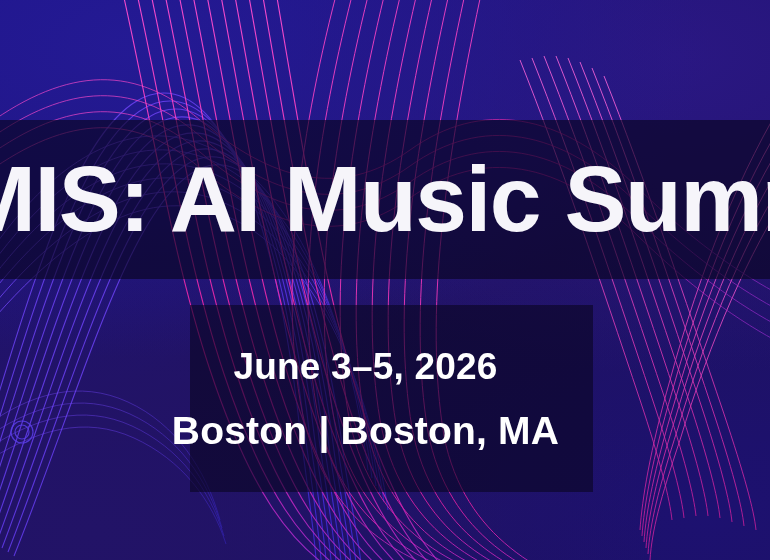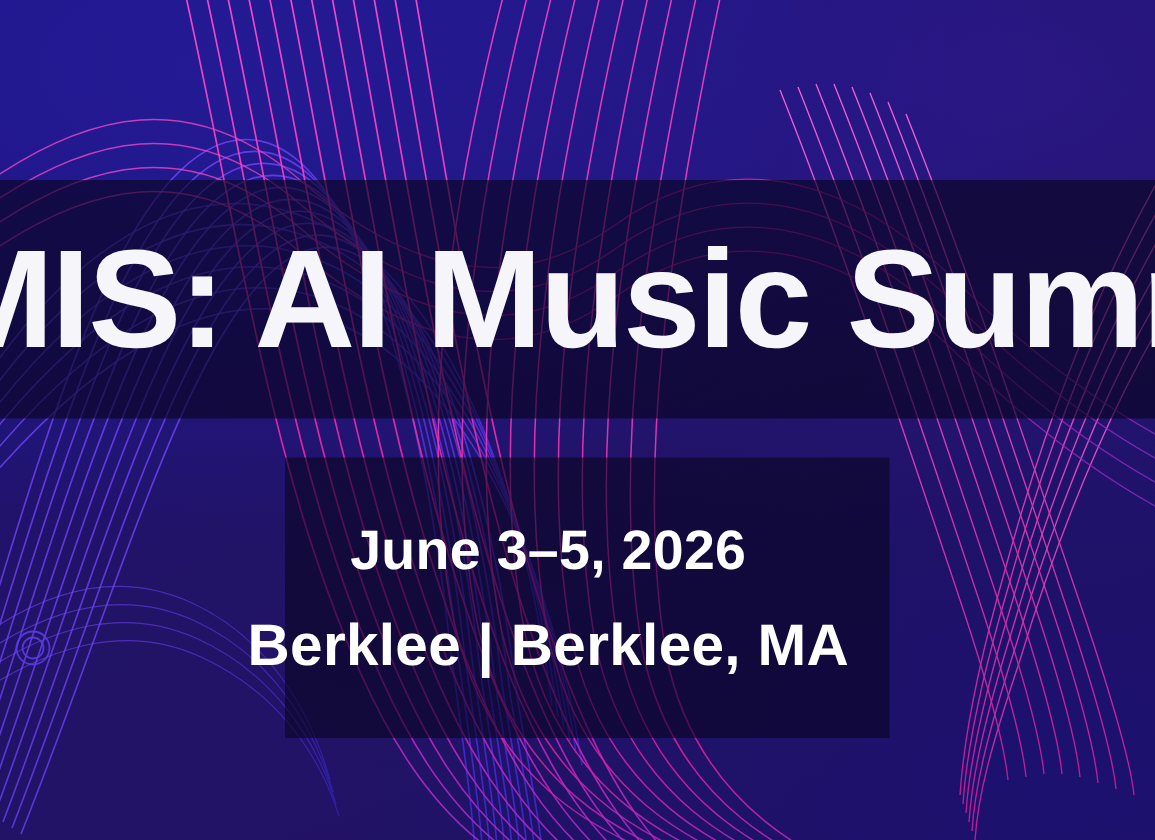--- a/index.html
+++ b/index.html
@@ -214,16 +214,16 @@
   </svg>
 
   <div class="title-band"></div>
 
   <div class="event-title">ISMIS: AI Music Summit</div>
 
   <div class="detail-box"></div>
 
   <div class="detail-text">
     <div class="event-dates">June 3–5, 2026</div>
-    <div class="event-venue">Berklee | Berklee, MA</div>
+    <div class="event-venue">Boston | Boston, MA</div>
   </div>
 
 </div>
 
 </body></html>

